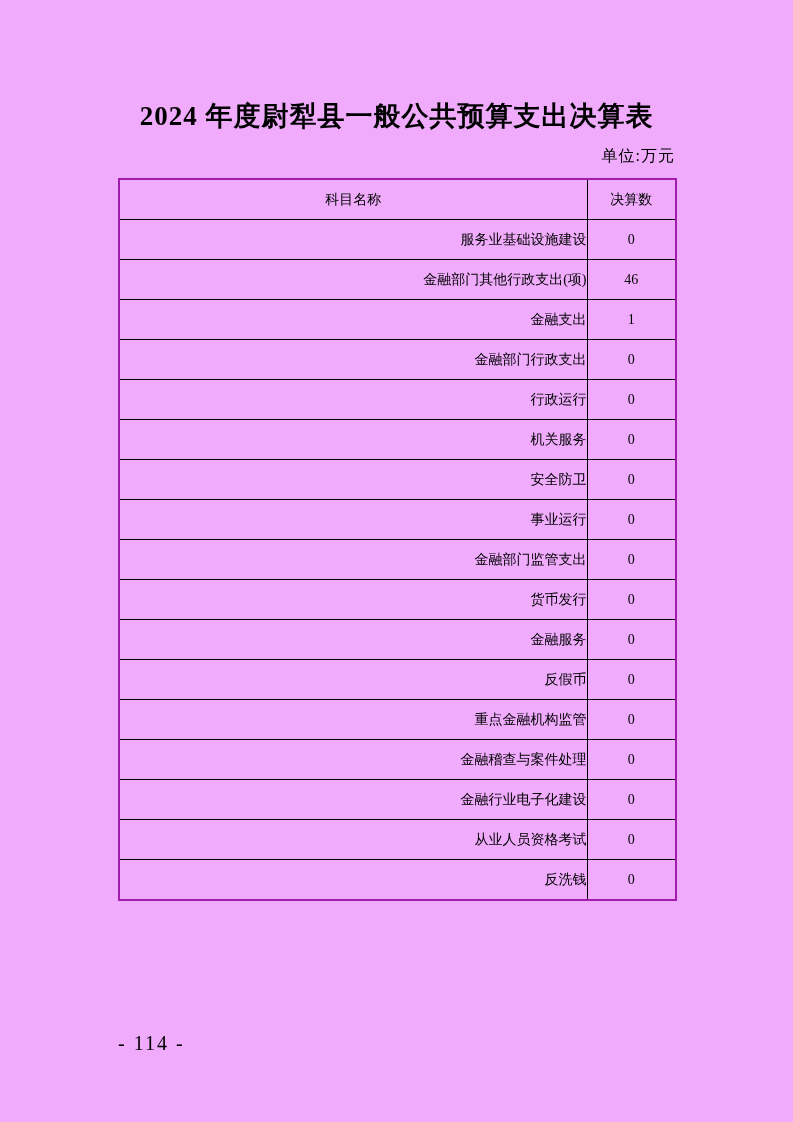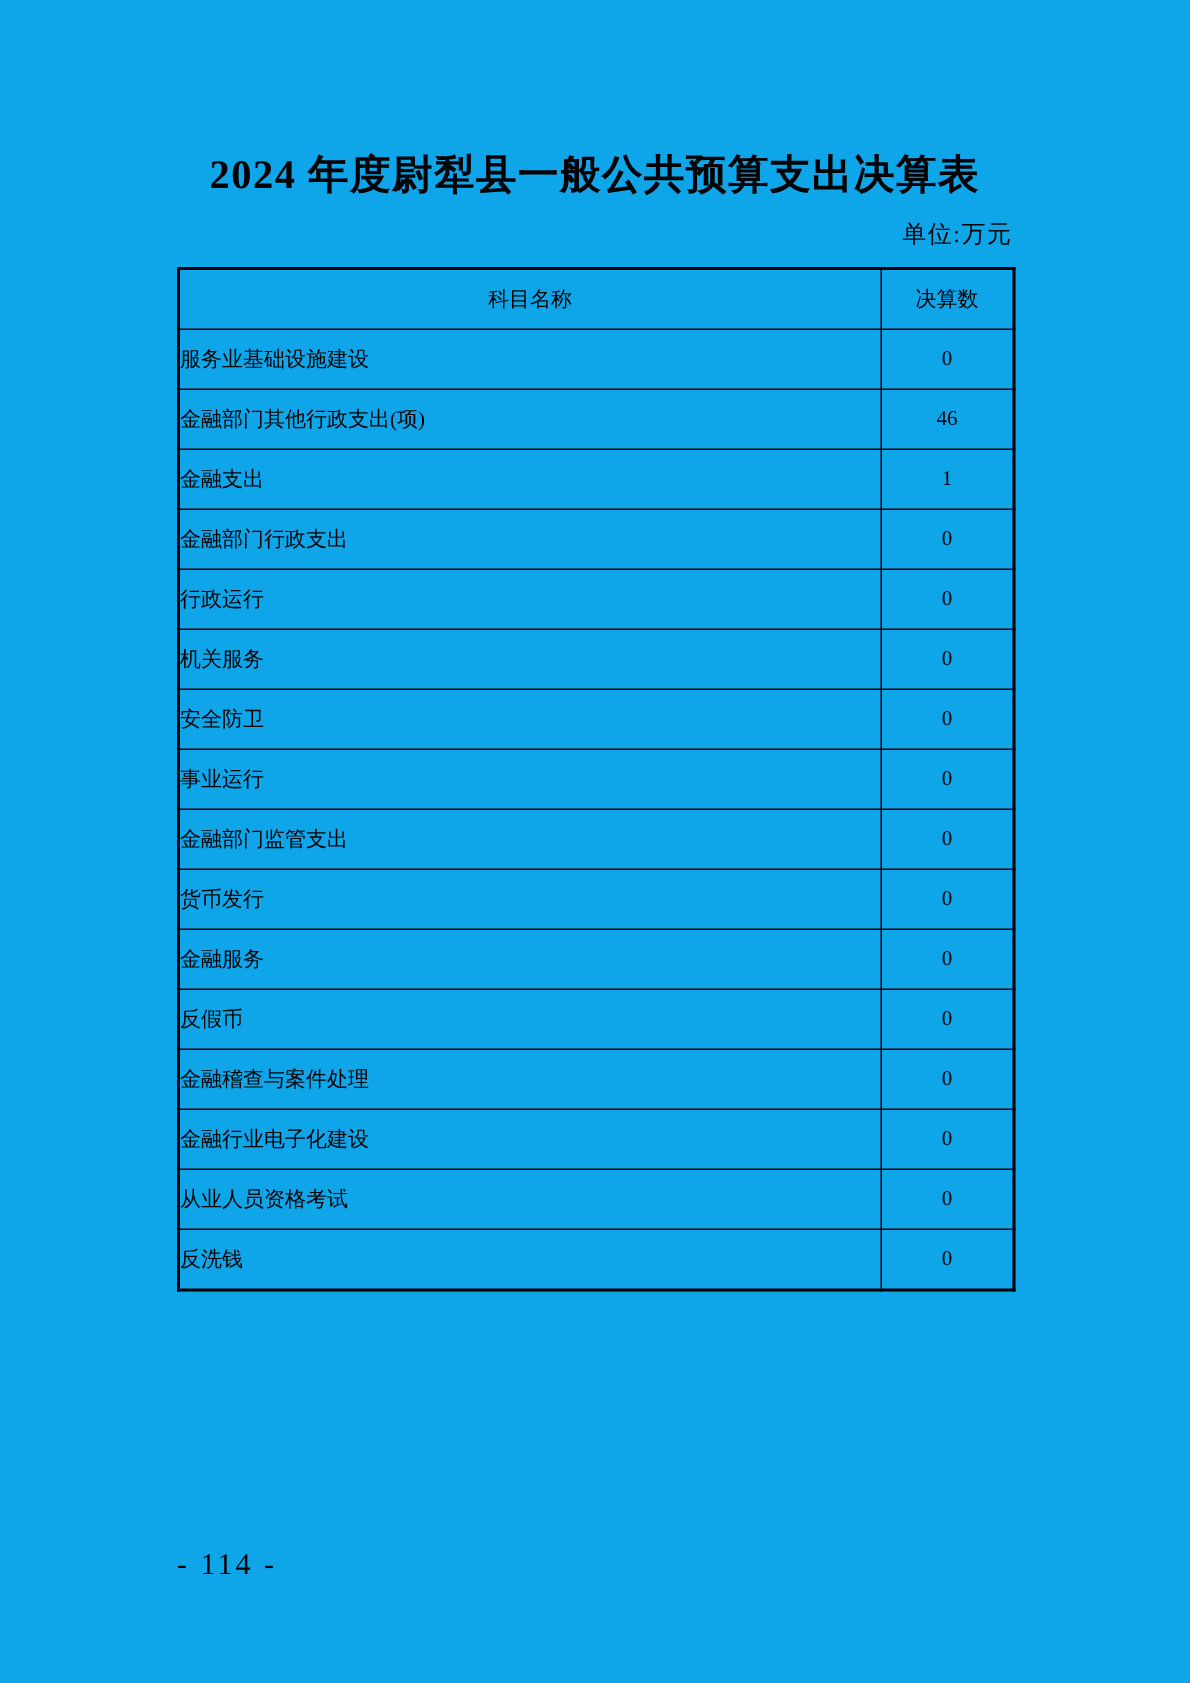--- a/index.html
+++ b/index.html
@@ -4,21 +4,21 @@
 <style>
   html, body {
     margin: 0;
     padding: 0;
     background: #ffffff;
   }
   .page {
     position: relative;
     width: 793px;
     height: 1122px;
-    background: #0ea5e9;
+    background: #f0abfc;
     color: #000000;
     font-family: "Liberation Serif", "DejaVu Serif", serif;
     overflow: hidden;
   }
   .doc-title {
     position: absolute;
     top: 98px;
     left: 0;
     width: 793px;
     margin: 0;
@@ -36,39 +36,39 @@
     letter-spacing: 1px;
   }
   table.budget-table {
     position: absolute;
     top: 178px;
     left: 118px;
     width: 557px;
     border-collapse: collapse;
     table-layout: fixed;
     font-size: 14px;
-    border: 2px solid #000000;
+    border: 2px solid #a21caf;
   }
   table.budget-table th,
   table.budget-table td {
     border: 1.5px solid #000000;
     height: 39px;
     padding: 0;
     vertical-align: middle;
     font-weight: normal;
     overflow: hidden;
     white-space: nowrap;
   }
   table.budget-table col.col-name  { width: 468px; }
   table.budget-table col.col-value { width: 89px; }
   th.col-name, th.col-value {
     text-align: center;
   }
   td.col-name {
-    text-align: left;
+    text-align: right;
   }
   td.col-value {
     text-align: center;
   }
   td.indent-0 { padding-left: 3px; }
   td.indent-1 { padding-left: 16px; }
   td.indent-2 { padding-left: 28px; }
   .page-number {
     position: absolute;
     top: 1032px;
@@ -140,20 +140,24 @@
         </tr>
         <tr>
           <td class="col-name indent-2">金融服务</td>
           <td class="col-value">0</td>
         </tr>
         <tr>
           <td class="col-name indent-2">反假币</td>
           <td class="col-value">0</td>
         </tr>
         <tr>
+          <td class="col-name indent-2">重点金融机构监管</td>
+          <td class="col-value">0</td>
+        </tr>
+        <tr>
           <td class="col-name indent-2">金融稽查与案件处理</td>
           <td class="col-value">0</td>
         </tr>
         <tr>
           <td class="col-name indent-2">金融行业电子化建设</td>
           <td class="col-value">0</td>
         </tr>
         <tr>
           <td class="col-name indent-2">从业人员资格考试</td>
           <td class="col-value">0</td>

